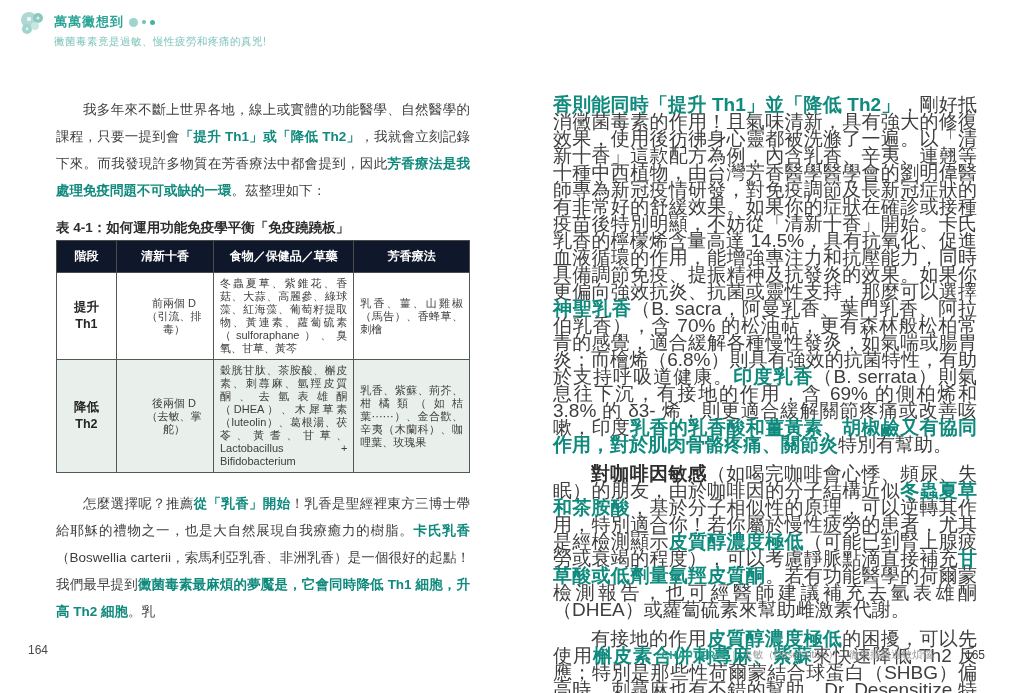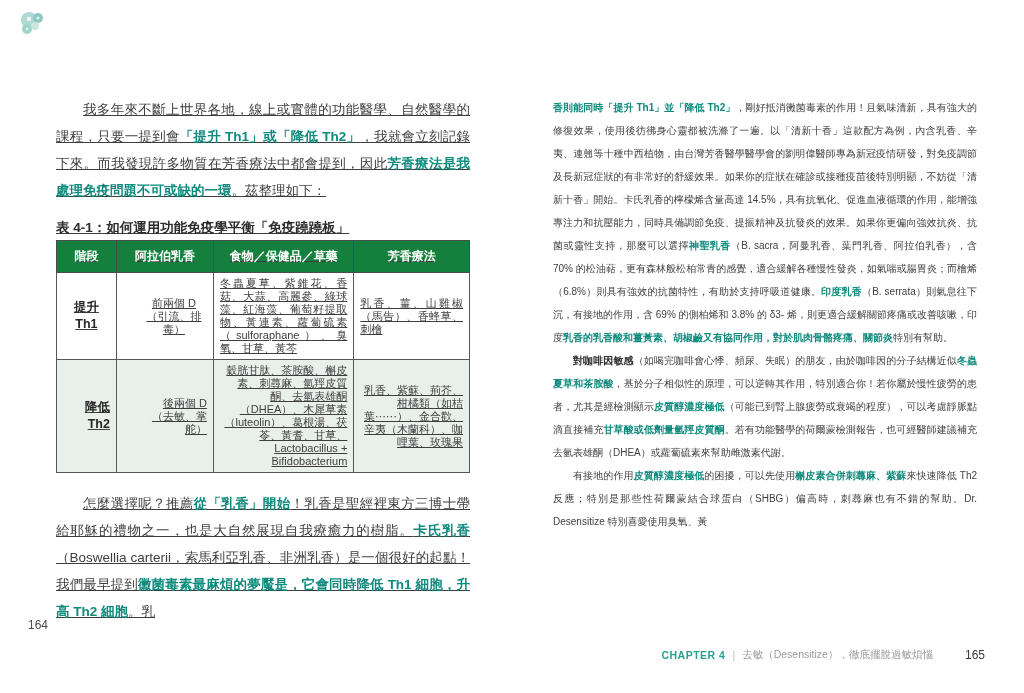--- a/index.html
+++ b/index.html
@@ -16,86 +16,97 @@
   .brand-title-row{display:flex;align-items:center;gap:5px;}
   .brand-title{font-size:13px;font-weight:bold;color:#2ba497;letter-spacing:1px;}
   .dots{display:inline-flex;align-items:center;gap:4px;}
   .dots i{display:inline-block;border-radius:50%;background:#6fbfb4;}
   .dots i:nth-child(1){width:9px;height:9px;background:#9ed4cc;}
   .dots i:nth-child(2){width:4px;height:4px;}
   .dots i:nth-child(3){width:5px;height:5px;background:#49b0a3;}
   .brand-sub{font-size:10.5px;color:#7fc4bb;margin-top:4px;letter-spacing:0.5px;}
   
   .page{position:absolute;top:96px;}
-  .page-left{left:56px;width:414px;text-decoration:underline;}
+  .page-left{left:56px;width:414px;}
   .page-right{left:553px;width:424px;}
   .para{margin:0;font-size:13.5px;line-height:27px;text-align:justify;color:#3e3e3e;}
   .para.indent{text-indent:2em;}
   .para .b{font-weight:bold;color:#0f8a7d;}
   .para .dark{color:#2e2e2e;}
-  .rp{font-size:10px;line-height:23px;}
-  .rp + .rp{}
+  .rp{font-size:19px;line-height:17px;}
+  .rp + .rp{margin-top:12px;}
   .p-gap{margin-bottom:15px;}
   
   .tbl-title{margin:0 0 3px 0;font-size:13.5px;font-weight:bold;color:#2d2d2d;}
   .immune-table{width:100%;border-collapse:collapse;table-layout:fixed;margin-bottom:17px;}
   .immune-table th{
-    background:#15803d;color:#ffffff;font-weight:bold;font-size:12px;
+    background:#0f172a;color:#ffffff;font-weight:bold;font-size:12px;
     padding:7px 3px;border:1px solid #4c4c4c;text-align:center;
   }
   .immune-table td{
     border:1px solid #565656;padding:4px 6px;font-size:11px;line-height:13px;
     vertical-align:middle;color:#3e3e3e;
   }
   .immune-table col.c1{width:14.5%;} .immune-table col.c2{width:23.5%;}
   .immune-table col.c3{width:34%;}  .immune-table col.c4{width:28%;}
   td.stage{font-weight:bold;color:#262626;text-align:center;white-space:pre-line;font-size:12.5px;line-height:17px;}
   td.proto{text-align:center;white-space:pre-line;padding-left:24px;}
   td.foods,td.aroma{text-align:justify;}
-  tr.alt td{background:#e9efeb;text-align:right;}
+  tr.alt td{background:#e9efeb;}
   
-  .folio-left{position:absolute;left:28px;top:618px;font-size:12px;color:#4a4a4a;}
+  .folio-left{position:absolute;left:28px;top:643px;font-size:12px;color:#4a4a4a;}
   .folio-right{position:absolute;right:39px;top:648px;font-size:10.5px;color:#9b9b9b;display:flex;align-items:center;gap:7px;}
   .folio-right .ch{color:#27a08f;font-weight:600;letter-spacing:0.5px;}
   .folio-right .sep{color:#bdbdbd;}
   .folio-right .pn{color:#3c3c3c;font-size:12px;margin-left:25px;}
 </style>
 </head>
 <body>
 
 <div class="sheet">
 
   <header class="brand">
     <svg class="spores" viewBox="0 0 28 26">
       <circle cx="9" cy="9" r="8" fill="#aed8d1"></circle>
       <circle cx="18" cy="7" r="5" fill="#8ccac1"></circle>
       <circle cx="7" cy="18" r="5" fill="#9ed4cc"></circle>
       <circle cx="15" cy="15" r="4" fill="#c9e6e1"></circle>
       <circle cx="9" cy="8" r="2.2" fill="#ffffff" opacity="0.8"></circle>
       <circle cx="18" cy="7" r="1.6" fill="#ffffff" opacity="0.7"></circle>
       <circle cx="7" cy="18" r="1.4" fill="#ffffff" opacity="0.7"></circle>
     </svg>
+    <div class="brand-text">
+      <div class="brand-title-row">
+        <span class="brand-title">萬萬黴想到</span>
+        <span class="dots">
+            <i></i>
+            <i></i>
+            <i></i>
+          </span>
+      </div>
+      <div class="brand-sub">黴菌毒素竟是過敏、慢性疲勞和疼痛的真兇!</div>
+    </div>
   </header>
 
   <section class="page page-left">
     <p class="para indent p-gap"><span>我多年來不斷上世界各地，線上或實體的功能醫學、自然醫學的課程，只要一提到會</span><span class="b">「提升 Th1」或「降低 Th2」</span><span>，我就會立刻記錄下來。而我發現許多物質在芳香療法中都會提到，因此</span><span class="b">芳香療法是我處理免疫問題不可或缺的一環</span><span>。茲整理如下：</span></p>
 
     <h3 class="tbl-title">表 4-1：如何運用功能免疫學平衡「免疫蹺蹺板」</h3>
 
     <table class="immune-table">
       <colgroup>
           <col class="c1">
           <col class="c2">
           <col class="c3">
           <col class="c4">
         </colgroup>
       <thead>
         <tr>
           <th>階段</th>
-          <th>阿拉伯乳香</th>
+          <th>清新十香</th>
           <th>食物／保健品／草藥</th>
           <th>芳香療法</th>
         </tr>
       </thead>
       <tbody>
         <tr>
           <td class="stage">提升
 Th1</td>
           <td class="proto">前兩個 D
 （引流、排毒）</td>

